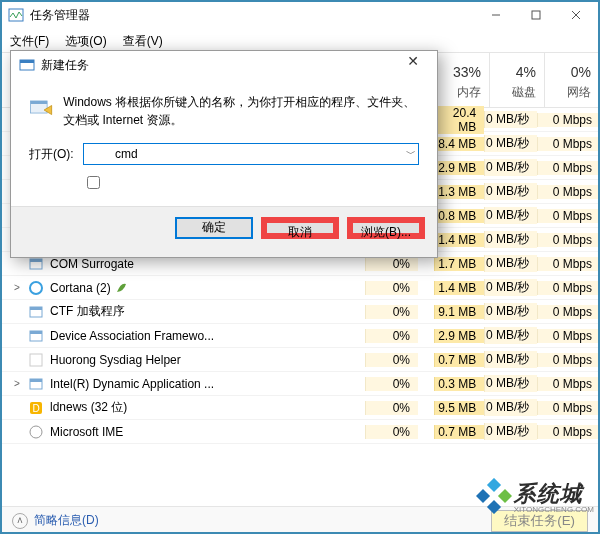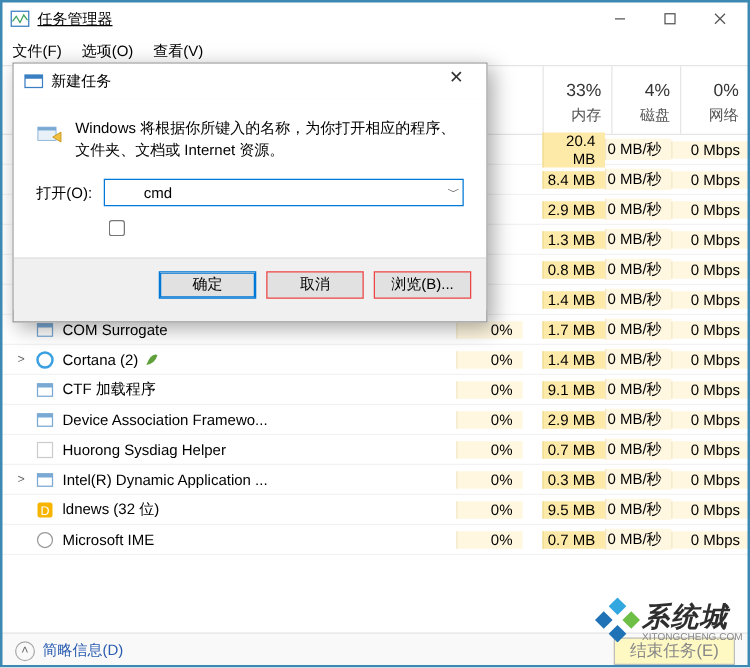--- a/index.html
+++ b/index.html
@@ -1,21 +1,21 @@
 <!DOCTYPE html>
 <html><head>
 <meta charset="utf-8">
 <style>
   * { box-sizing: border-box; font-family: "Microsoft YaHei", "Segoe UI", sans-serif; }
   body { margin: 0; background: #fff; width: 600px; height: 534px; overflow: hidden; position: relative; font-size: 12px; color: #000; }
 
   
   .titlebar { height: 30px; display: flex; align-items: center; padding: 0 4px; }
   .titlebar .app-icon { width: 16px; height: 16px; margin: 0 6px 0 4px; }
-  .titlebar .title { flex: 1; color: #000; text-decoration: underline; }
+  .titlebar .title { flex: 1; color: #000; }
   .titlebar .winbtn { width: 40px; height: 28px; display: flex; align-items: center; justify-content: center; color: #666; }
   .titlebar .winbtn svg { stroke: #555; }
 
   
   .menubar { height: 22px; display: flex; align-items: center; padding: 0 2px; }
   .menubar span { padding: 2px 8px; color: #000; }
 
   
   .table-wrap { position: absolute; top: 52px; left: 0; right: 0; bottom: 28px; overflow: hidden; }
   .headers { height: 56px; display: flex; border-bottom: 1px solid #e5e5e5; border-top: 1px solid #e5e5e5; }
@@ -37,38 +37,38 @@
   .row .cell-disk { width: 55px; text-align: right; padding-right: 8px; background: #fff7e0; border-left: 1px solid #f2e8c8;}
   .row .cell-net { width: 65px; text-align: right; padding-right: 8px; background: #fff7e0; border-left: 1px solid #f2e8c8;}
 
   
   .footer { position: absolute; bottom: 0; left: 0; right: 0; height: 28px; display: flex; align-items: center; justify-content: space-between; padding: 0 12px; border-top: 1px solid #e5e5e5; background: #f9f9f9; }
   .footer .left { display: flex; align-items: center; color: #2a5db0; }
   .footer .chev { border: 1px solid #aaa; border-radius: 50%; width: 16px; height: 16px; display: inline-flex; align-items: center; justify-content: center; margin-right: 6px; font-size: 10px; color: #666; }
   .footer .right button { height: 22px; padding: 0 12px; background: #fef9c3; border: 1px solid #bdbdbd; color: #888; }
 
   
-  .dialog { position: absolute; left: 10px; top: 50px; width: 380px; height: 208px; background: #f0f0f0; border: 1px solid #9a9a9a; box-shadow: 4px 4px 16px rgba(0,0,0,0.35); z-index: 10; }
+  .dialog { position: absolute; left: 10px; top: 50px; width: 428px; height: 208px; background: #f0f0f0; border: 1px solid #9a9a9a; box-shadow: 4px 4px 16px rgba(0,0,0,0.35); z-index: 10; }
   .dialog .dlg-tb { height: 28px; display: flex; align-items: center; padding: 0 6px; background: #fff; }
   .dialog .dlg-tb .dlg-icon { width: 16px; height: 16px; margin: 0 6px 0 2px; }
   .dialog .dlg-tb .dlg-title { flex: 1; }
   .dialog .dlg-tb .close { width: 36px; height: 24px; text-align: center; font-size: 14px; color: #333; }
   .dialog .body { padding: 14px 18px 6px 18px; background: #fff; }
   .dialog .desc-row { display: flex; align-items: flex-start; margin-bottom: 14px; }
   .dialog .run-icon { width: 32px; height: 28px; margin-right: 10px; }
   .dialog .desc { line-height: 1.5; font-size: 12px; color: #000; }
   .dialog .input-row { display: flex; align-items: center; margin-bottom: 8px; }
   .dialog .input-row label { margin-right: 4px; min-width: 50px; }
   .dialog .combo { flex: 1; position: relative; height: 22px; border: 1px solid #0078d7; background: #fff; display: flex; align-items: center; padding: 0 18px 0 6px; }
   .dialog .combo .dropbtn { position: absolute; right: 2px; top: 50%; transform: translateY(-50%); color: #555; font-size: 10px; }
   .dialog .combo input { border: none; outline: none; width: 100%; font-size: 12px; margin-left: 23px; }
   .dialog .chk-row { display: flex; align-items: center; margin-left: 54px; margin-bottom: 8px; }
   .dialog .chk-row input { margin-right: 4px; }
   .dialog .btn-row { height: 42px; background: #f0f0f0; display: flex; align-items: center; justify-content: flex-end; padding: 0 12px; gap: 8px; border-top: 1px solid #e0e0e0; }
-  .dialog .btn-row button { height: 22px; min-width: 78px; background: #e1e1e1; border: 1px solid #ef4444; font-size: 12px; }
+  .dialog .btn-row button { height: 22px; min-width: 78px; background: #e1e1e1; border: 6px solid #ef4444; font-size: 12px; }
   .dialog .btn-row button.primary { border: 1px solid #0078d7; box-shadow: inset 0 0 0 1px #0078d7; }
 
   
   .watermark { position: absolute; right: 6px; bottom: 20px; display: flex; align-items: center; z-index: 20; }
   .watermark .wm-logo { width: 36px; height: 36px; margin-right: 2px; }
   .watermark .wm-txt { display: flex; flex-direction: column; align-items: flex-start; }
   .watermark .wm-name { font-size: 22px; font-weight: 600; font-style: italic; color: #2e2e2e; letter-spacing: 1px; }
   .watermark .wm-sub { font-size: 8px; color: #888; margin-top: -4px; }
 
   .border { position: absolute; inset: 0; border: 2px solid #3c8ab3; pointer-events: none; z-index: 30; }

